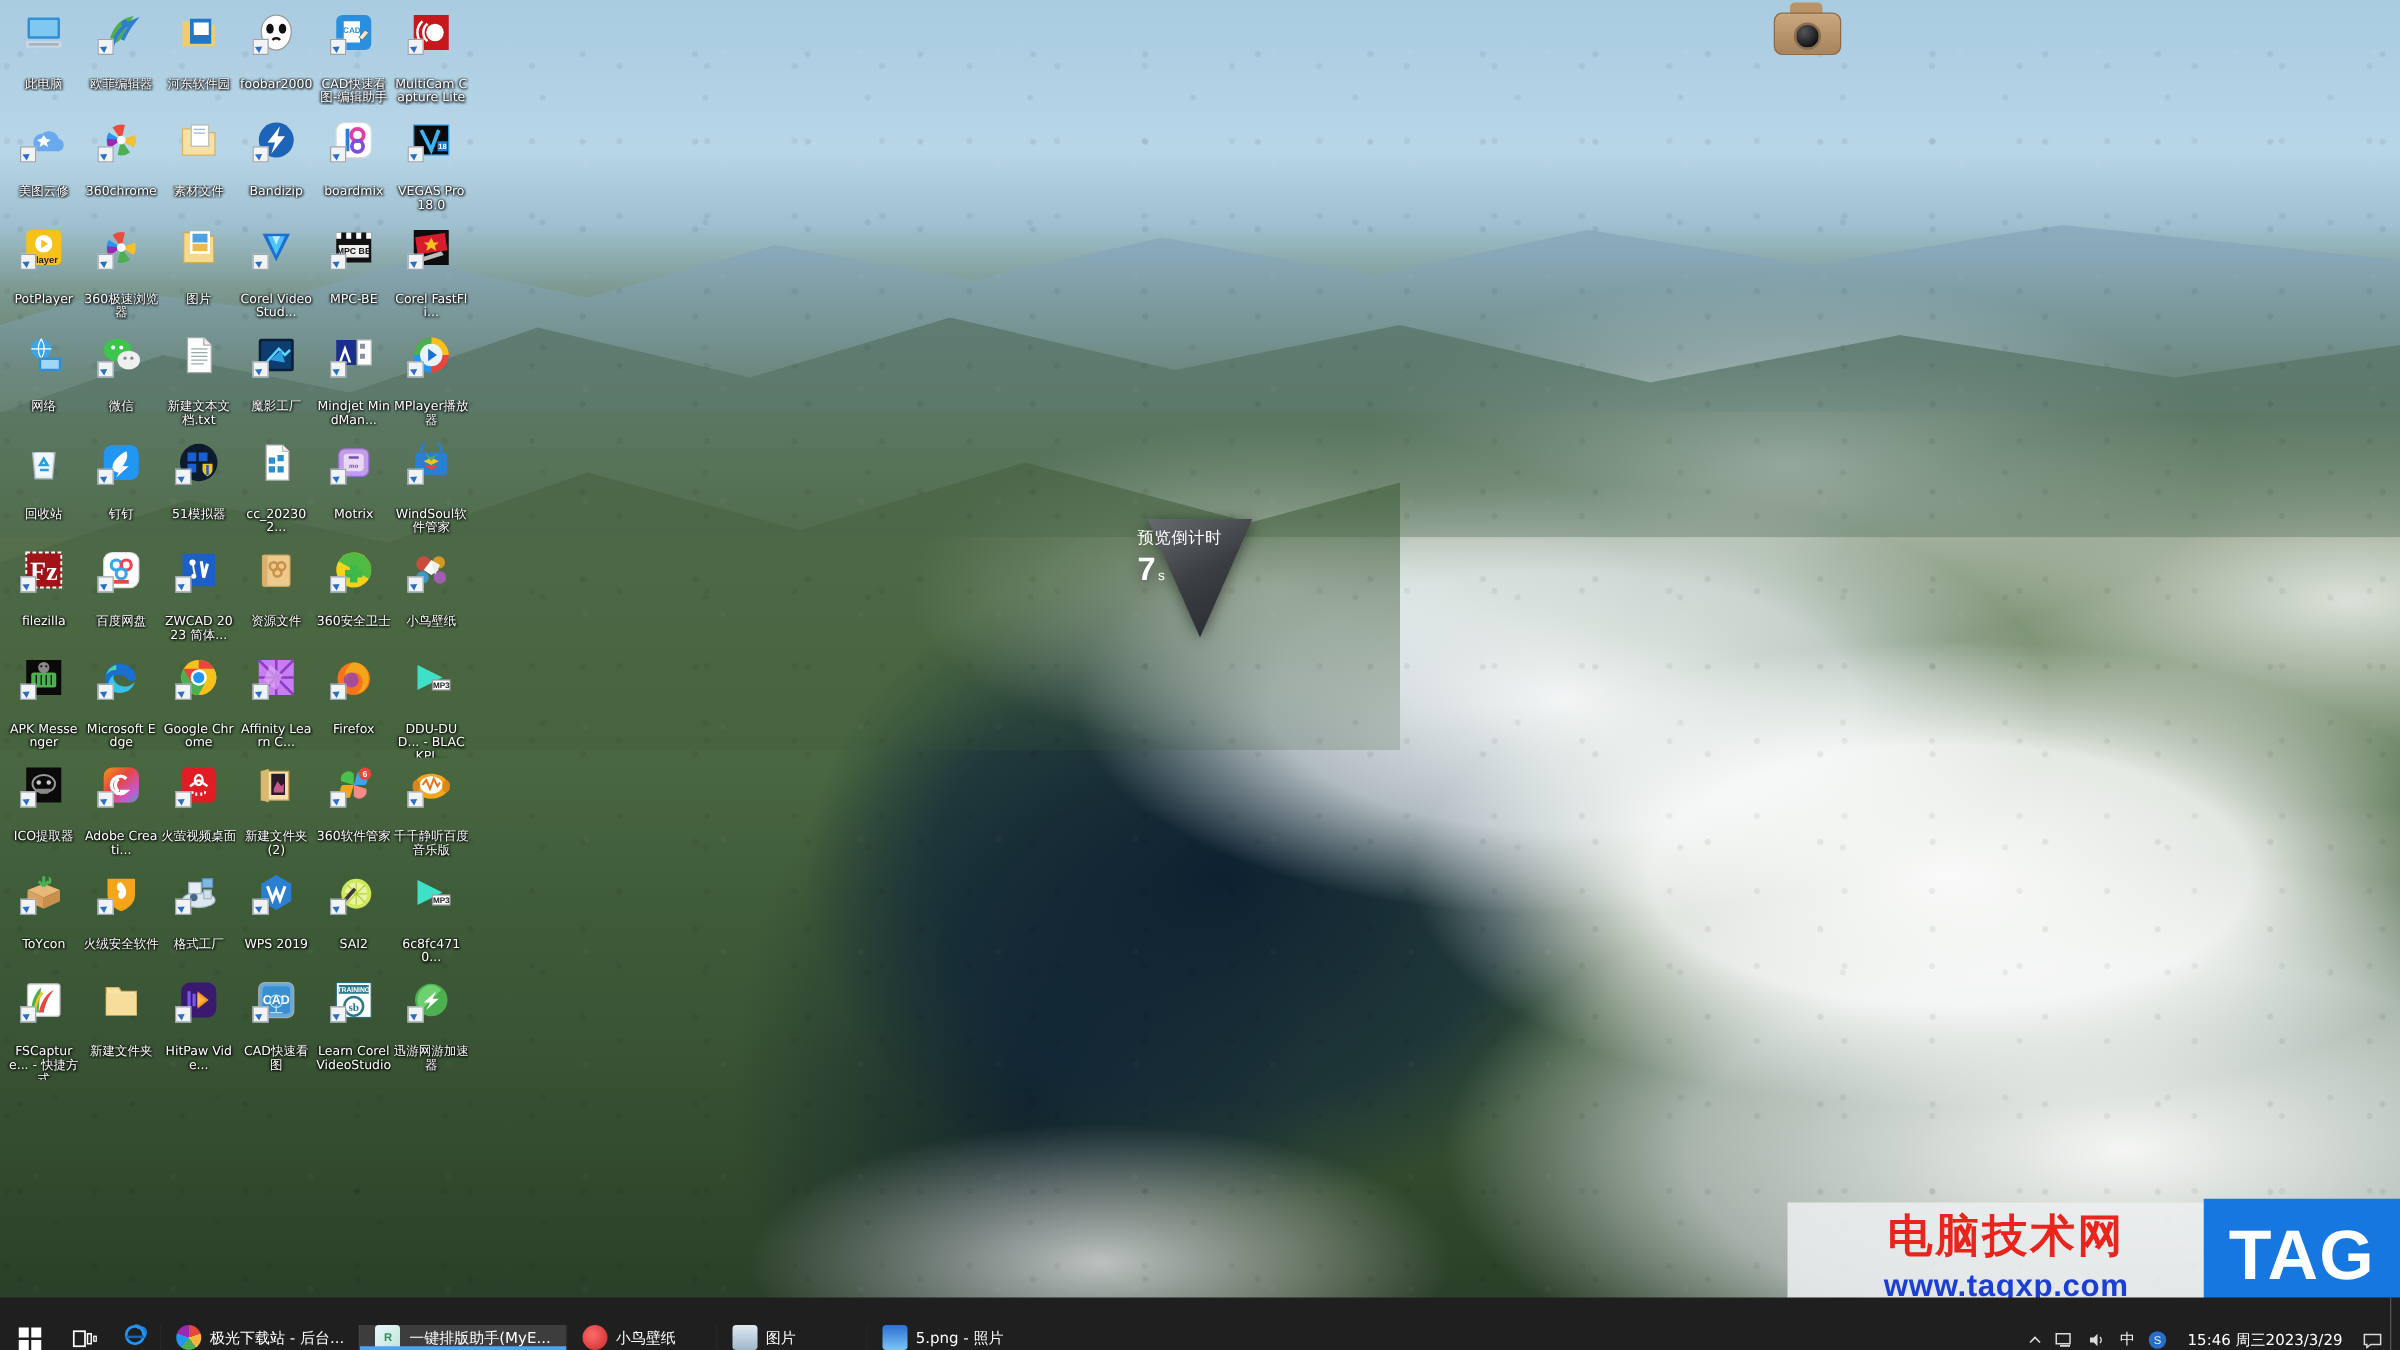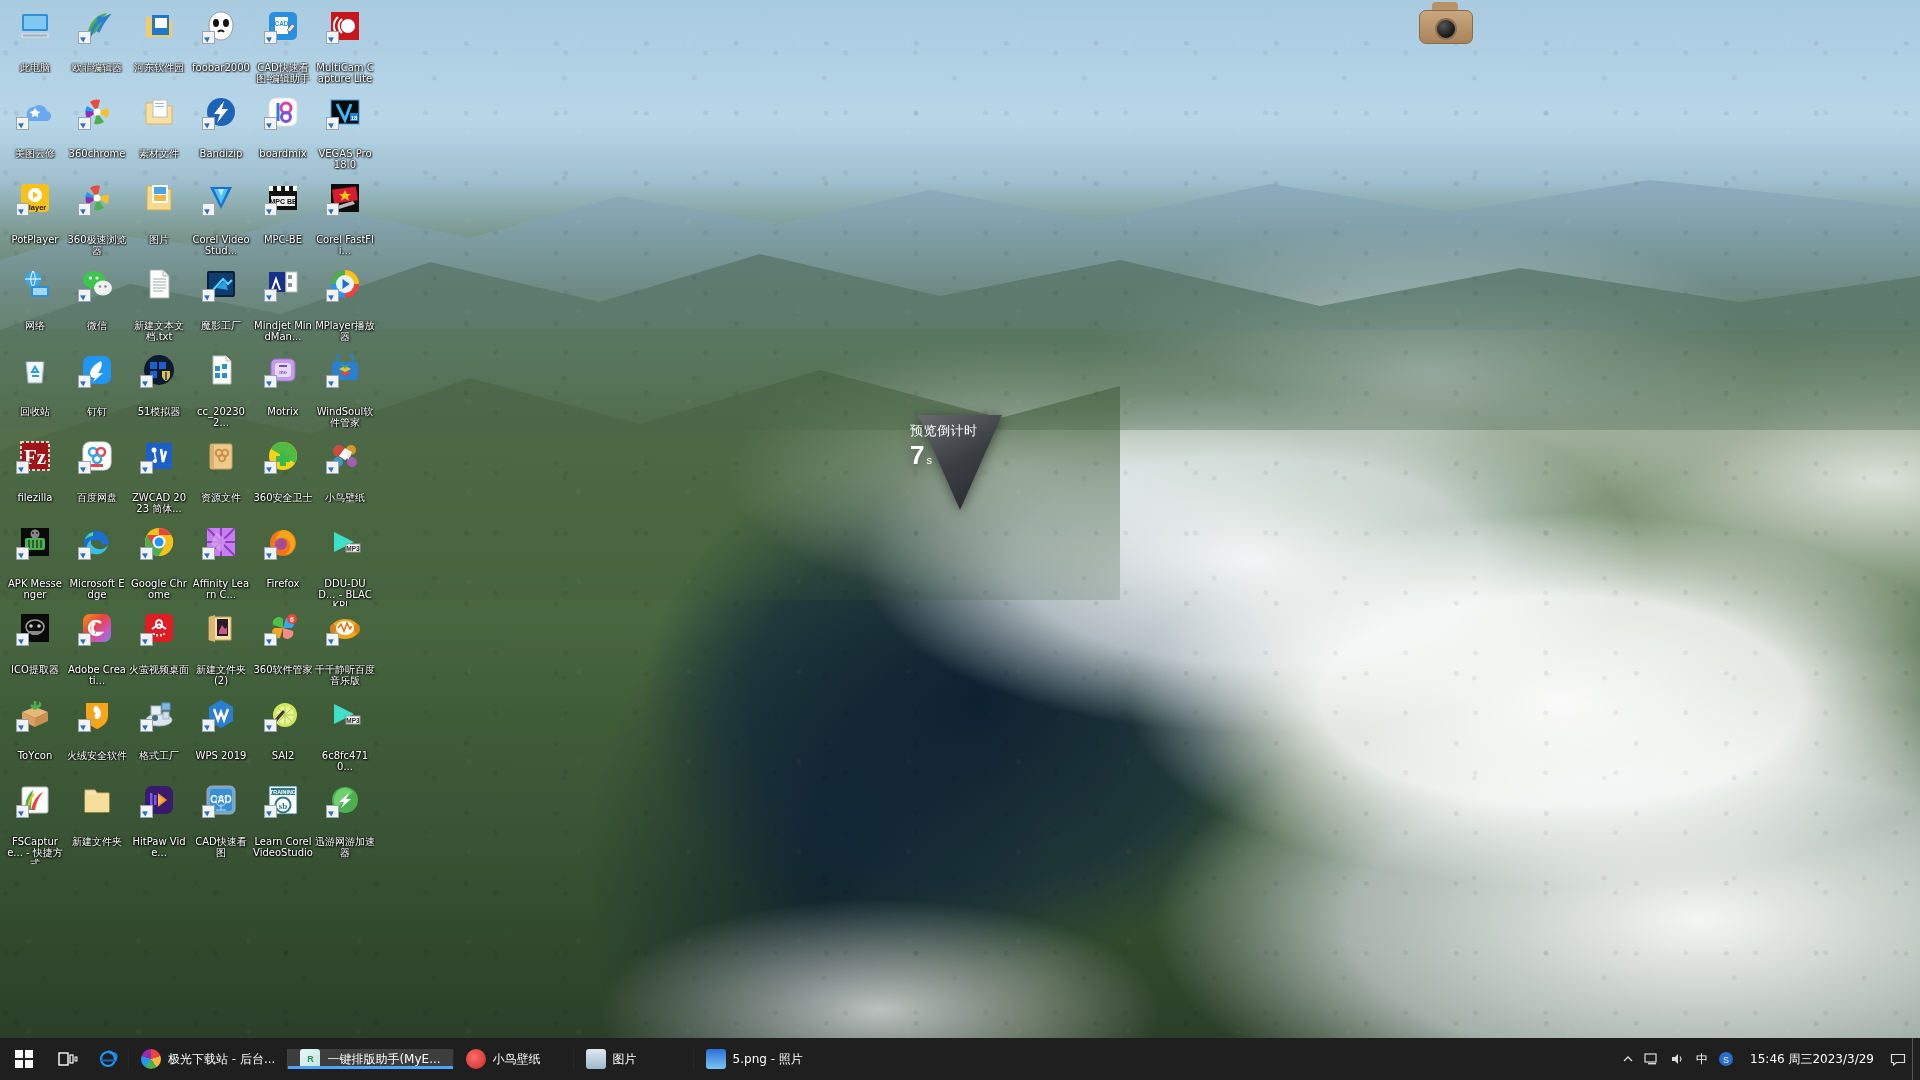--- a/index.html
+++ b/index.html
@@ -184,21 +184,21 @@
     background:#1677e0;
     display:flex; align-items:center; justify-content:center;
     color:#fff; font-size:56px; font-weight:700; letter-spacing:1px;
     font-family:"Liberation Sans",sans-serif;
   }
 
   
   #taskbar {
     position:absolute; left:0; bottom:0; width:1920px; height:42px;
     background:#1f1f1f;
-    display:flex; align-items:center;
+    display:flex; align-items:flex-end;
     color:#fff; font-size:12px;
   }
   #start-button {
     width:48px; display:flex; align-items:center; justify-content:center; cursor:pointer;
   }
   #start-button .winlogo {
     width:18px;height:18px;
     display:grid; grid-template-columns:1fr 1fr; grid-template-rows:1fr 1fr; gap:2px;
   }
   #start-button .winlogo i { background:#fff; display:block; }
@@ -1000,20 +1000,25 @@
 
 <div id="countdown">
   <div class="tri"></div>
   <div class="cd-title">预览倒计时</div>
   <div class="cd-num">
     <span>7</span><span class="cd-unit">s</span>
   </div>
 </div>
 
 <div id="watermark">
+  <div class="wm-box">
+    <div class="wm-cn">电脑技术网</div>
+    <div class="wm-url">www.tagxp.com</div>
+  </div>
+  <div class="wm-tag">TAG</div>
 </div>
 
 <div id="taskbar">
 
   <div id="start-button" title="">
     <span class="winlogo">
         <i></i>
         <i></i>
         <i></i>
         <i></i>

